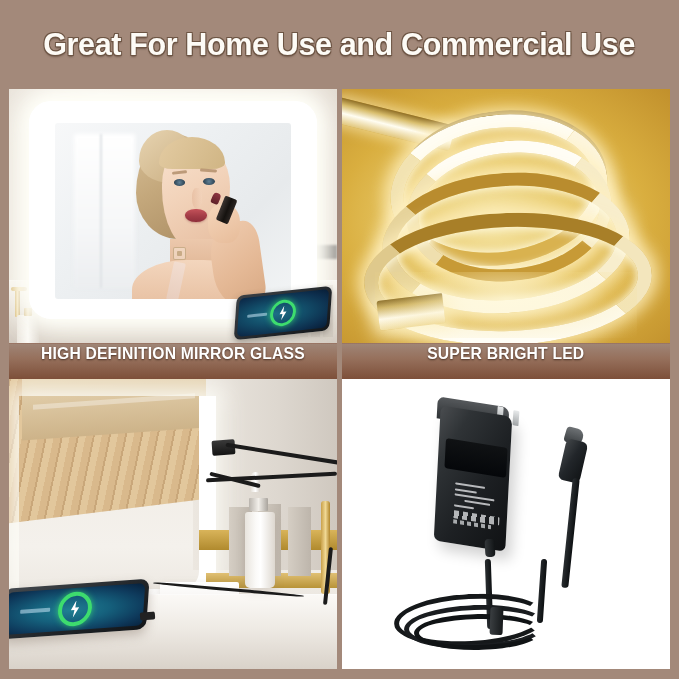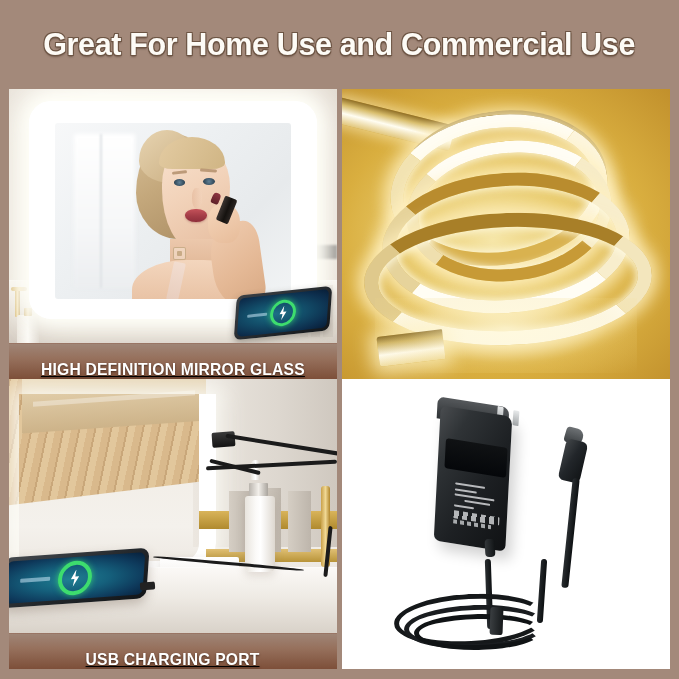--- a/index.html
+++ b/index.html
@@ -66,24 +66,23 @@
     flex: 1 1 auto;
     overflow: hidden;
     background: #ffffff;
   }
 
   .caption {
     flex: 0 0 36px;
     height: 36px;
     background: linear-gradient(to bottom, #9f8576 0%, #96705c 42%, #7d4f39 100%);
     display: flex;
-    align-items: flex-end;
+    align-items: flex-start;
     justify-content: center;
     border-top: 1px solid rgba(255,255,255,0.22);
-    text-decoration: underline;
   }
 
   .caption span {
     color: #ffffff;
     font-size: 16.5px;
     font-weight: bold;
     letter-spacing: 0.2px;
     white-space: nowrap;
     transform: scaleX(0.95);
     text-shadow: 0 1px 2px rgba(50,30,20,0.75);
@@ -754,20 +753,23 @@
     <div class="photo" id="photo-led">
       <div id="neon-tail"></div>
       <div class="neon-dark-edge" id="edge-top"></div>
       <div class="neon-ring" id="ring-1"></div>
       <div class="neon-ring" id="ring-2"></div>
       <div class="neon-ring" id="ring-3"></div>
       <div class="neon-ring" id="ring-4"></div>
       <div id="neon-end"></div>
       <div id="led-glowpool"></div>
     </div>
+    <div class="caption">
+      <span>SUPER BRIGHT LED</span>
+    </div>
   </div>
 
   <div class="cell">
     <div class="photo" id="photo-usb">
       <div class="usb-wall-right"></div>
       <div class="usb-bed-wood"></div>
       <div class="usb-headboard"></div>
       <div class="usb-mirror-edge"></div>
       <div class="usb-shelf"></div>
       <div class="usb-shelf-2"></div>
@@ -790,23 +792,20 @@
       <div class="cable" id="usb-cable-e"></div>
 
       <div id="phone-3">
         <div id="phone-3-screen">
           <div class="chg-text"></div>
           <div class="chg-ring"></div>
           <div class="chg-bolt"></div>
         </div>
       </div>
       <div id="phone-3-plug"></div>
-    </div>
-    <div class="caption">
-      <span>USB CHARGING PORT</span>
     </div>
   </div>
 
   <div class="gutter"></div>
 
   <div class="cell">
     <div class="photo" id="photo-adapter">
       <div id="adapter-top"></div>
       <div id="adapter-prongs">
         <div class="prong" id="prong-a"></div>

